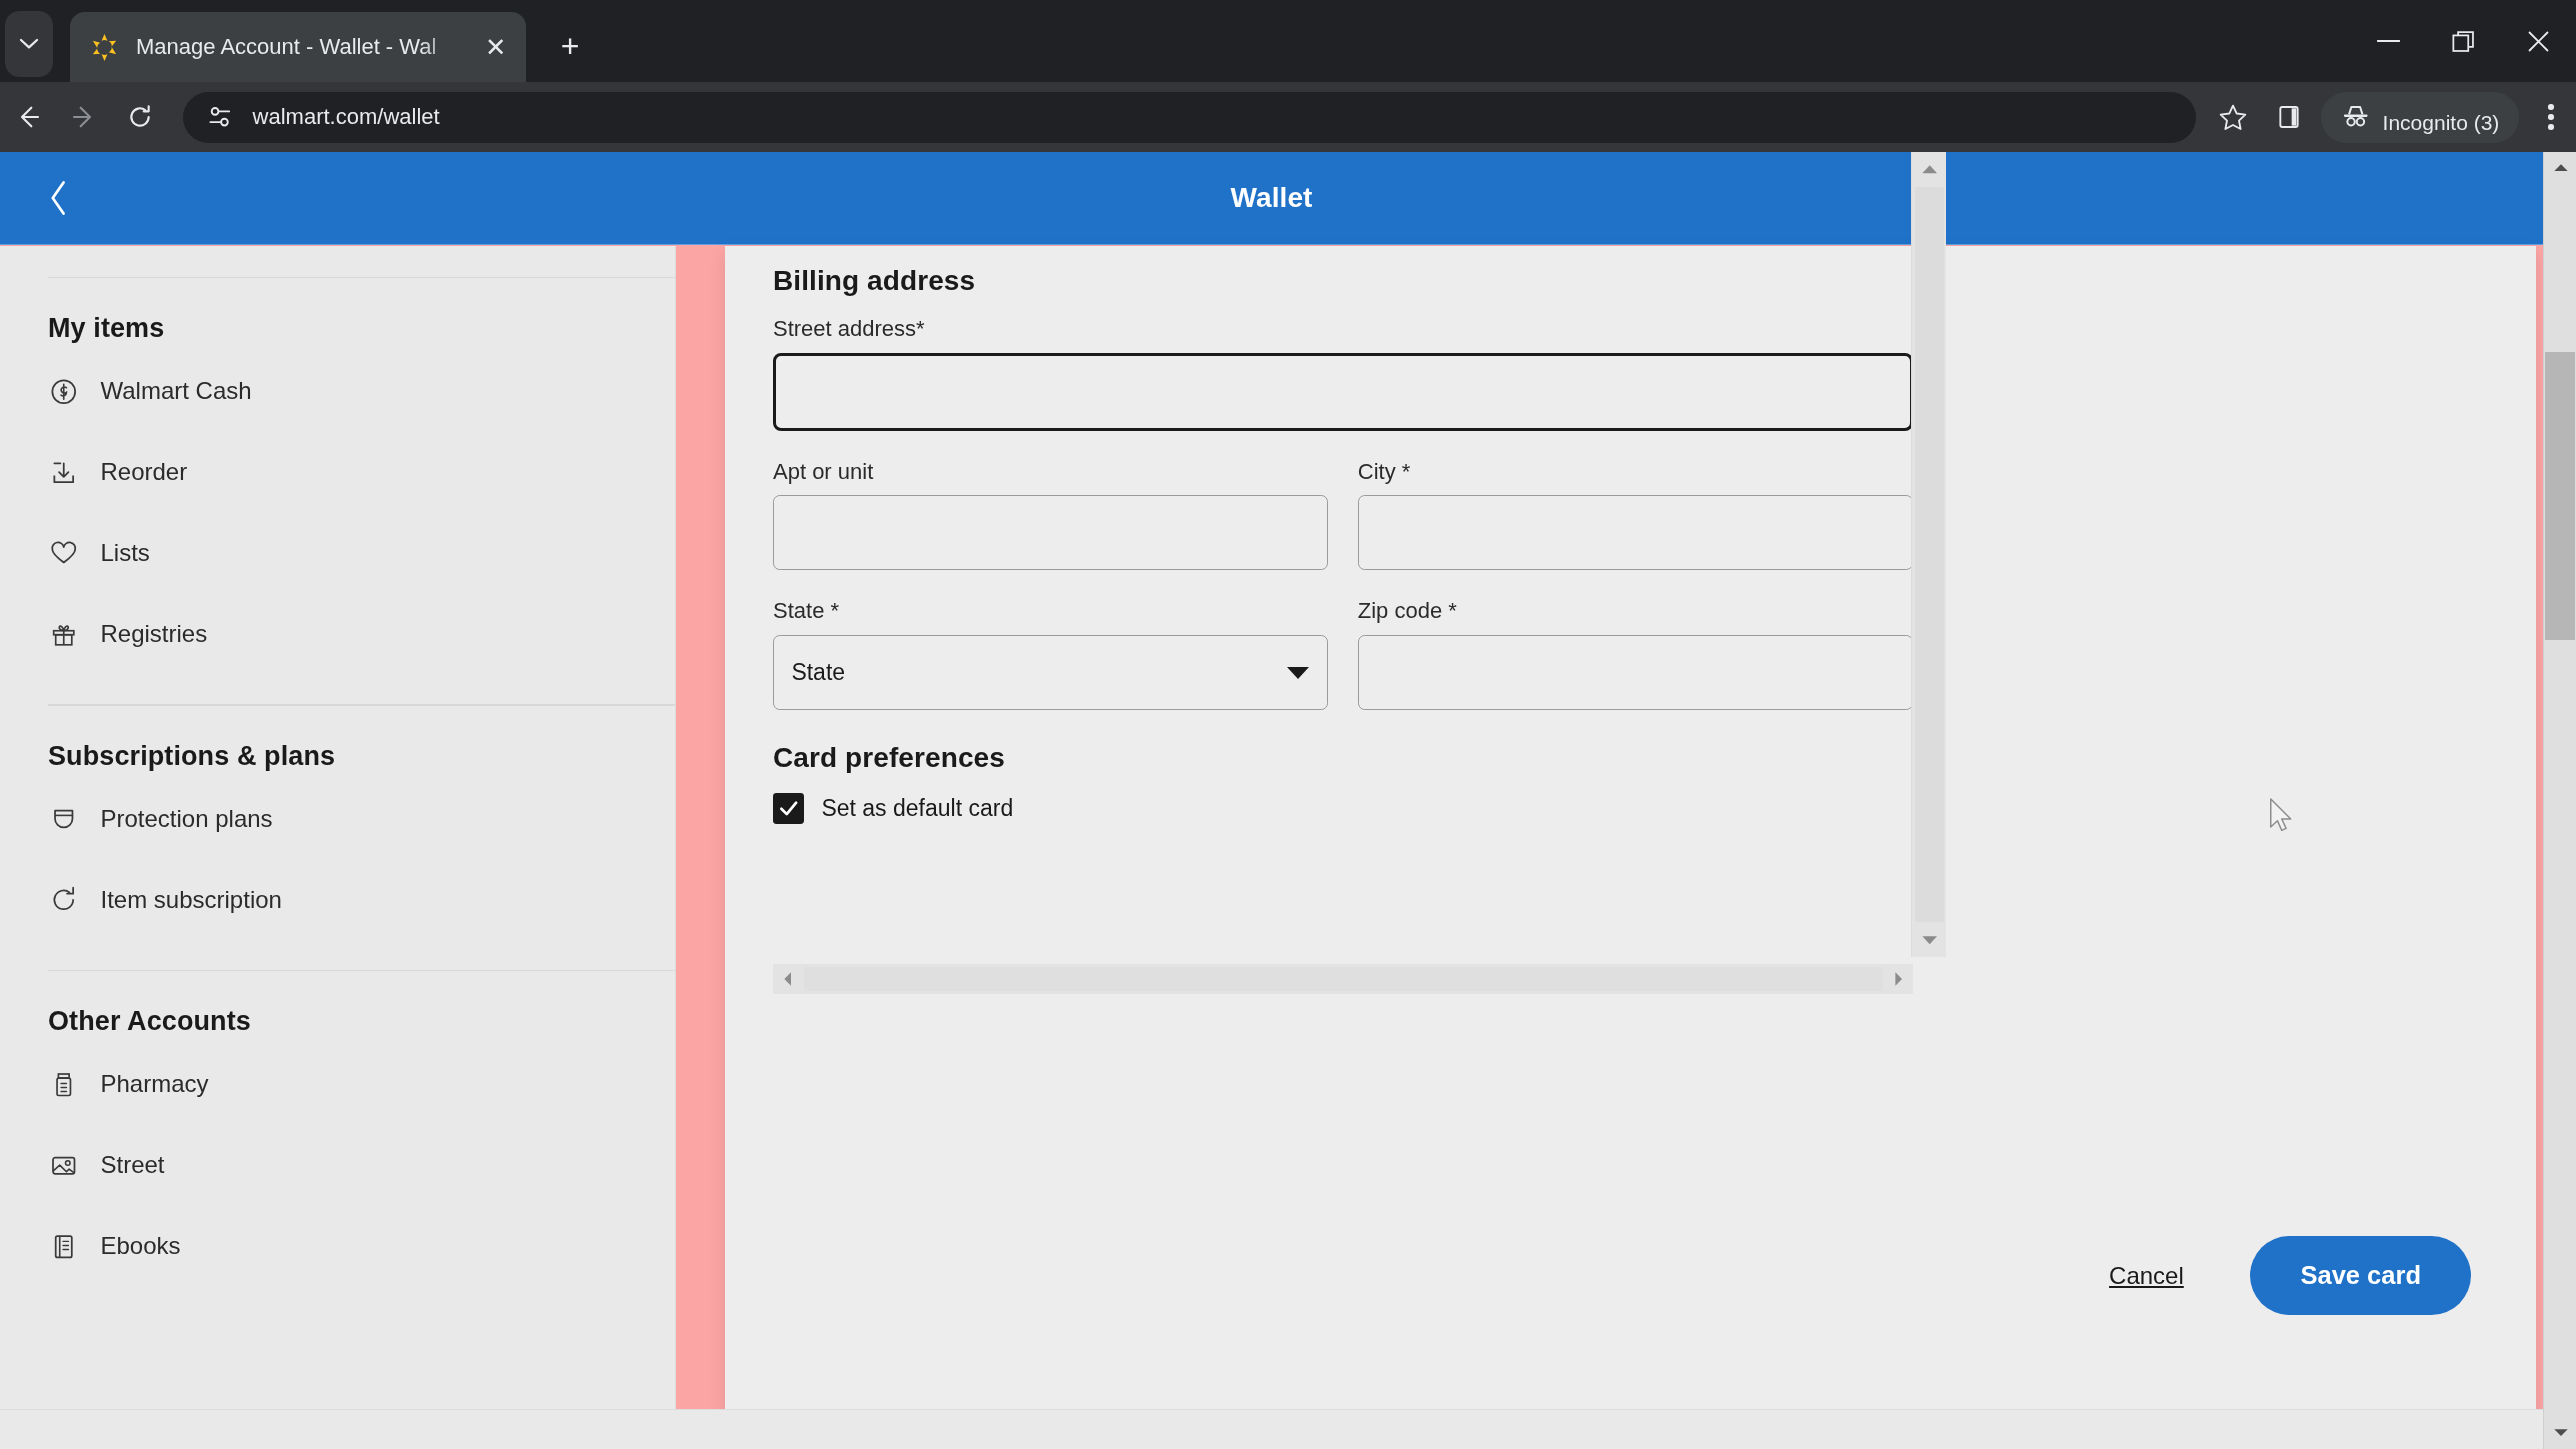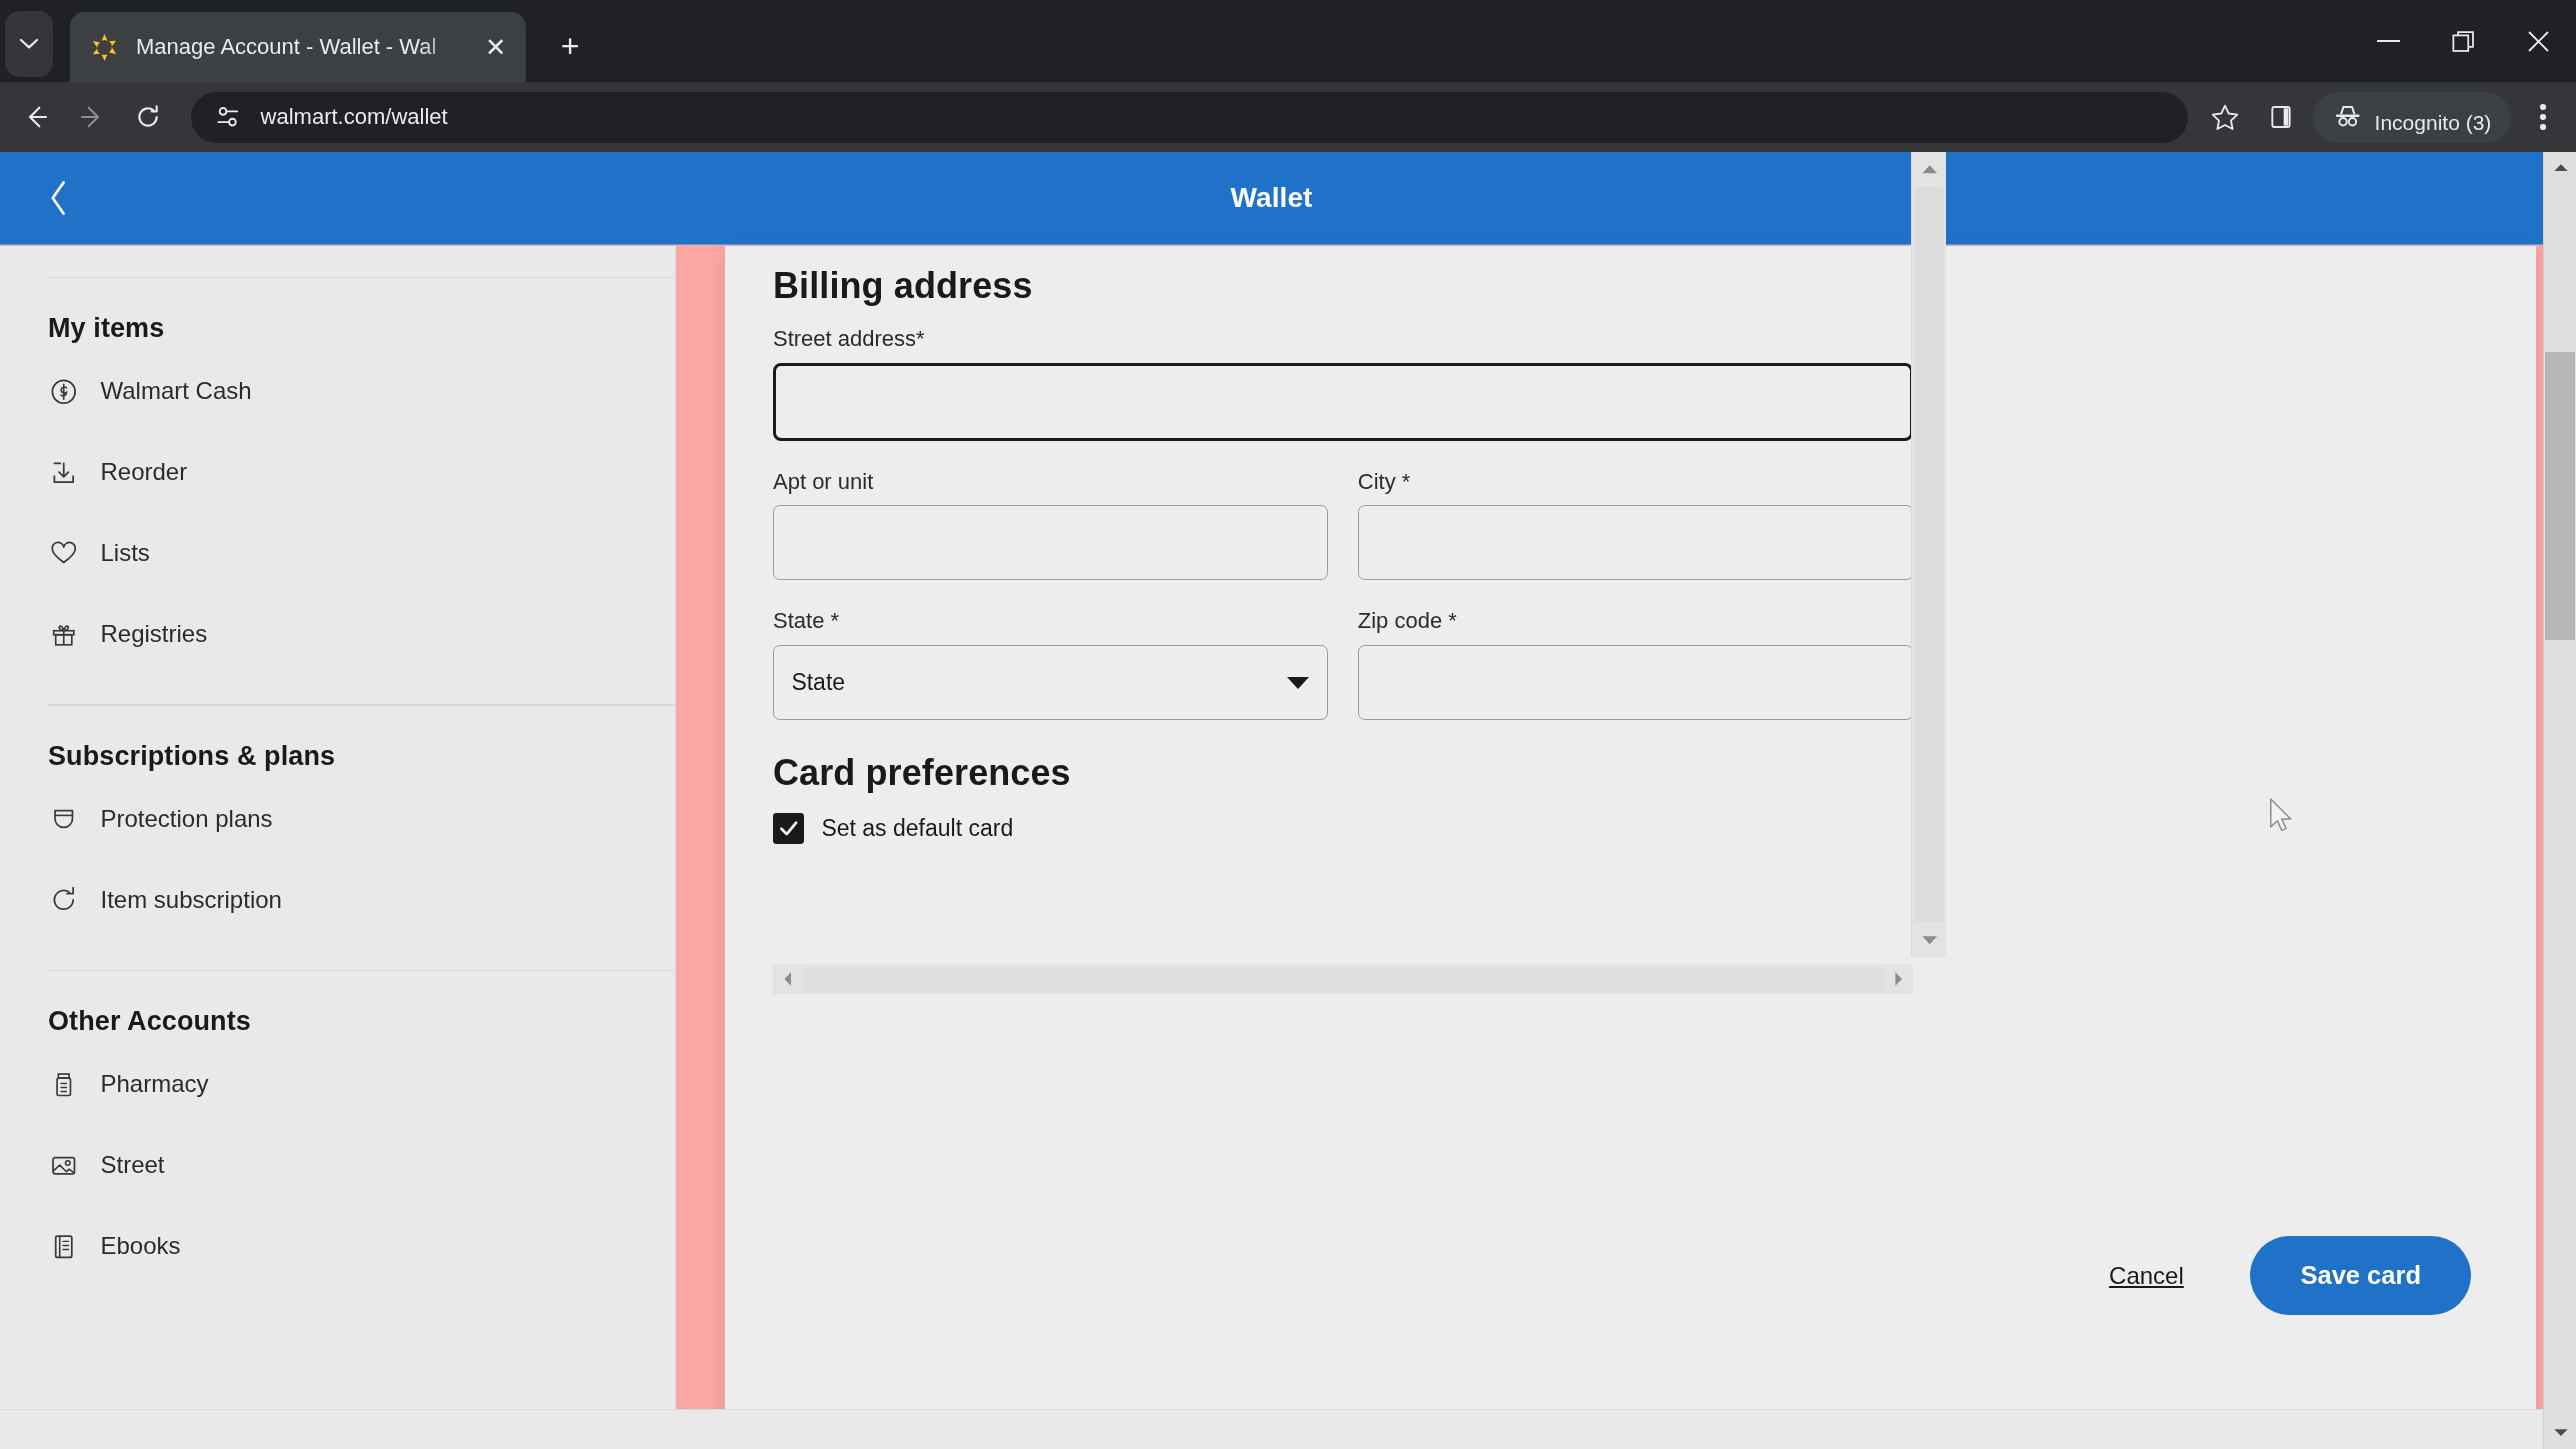--- a/index.html
+++ b/index.html
@@ -56,21 +56,21 @@
     display: flex; align-items: center;
   }
   .win-btn {
     width: 75px; height: 82px;
     display:flex; align-items:center; justify-content:center;
     color:#e8eaed;
   }
 
   .toolbar {
     height: 70px; background: #35363a;
-    display: flex; align-items: center; padding: 0 8px;
+    display: flex; align-items: center; padding: 0 0;
     position: relative;
   }
   .tb-icon {
     width: 56px; height: 56px; border-radius: 50%;
     display:flex; align-items:center; justify-content:center;
     color:#e8eaed; flex: 0 0 auto;
   }
   .omnibox {
     flex: 1 1 auto; height: 51px; margin: 0 9.4px 0 14.8px;
     background: #202124; border-radius: 25.5px;
@@ -138,21 +138,21 @@
     position: absolute; left: 725px; top: 94px;
     width: 1811px; height: 1252px;
     background: #ededed;
     border-radius: 0 0 17.4px 17.4px;
     box-shadow: 0 6.7px 17.4px rgba(0,0,0,.10);
   }
   .form {
     position: absolute; left: 773px; top: 113px; width: 1140px;
   }
   .sec-title {
-    font-size: 36px; font-weight: 700; color: #1a1a1a; margin-bottom: 19px; letter-spacing:0.1px;
+    font-size: 28px; font-weight: 700; color: #1a1a1a; margin-bottom: 19px; letter-spacing:0.1px;
   }
   .fld-label { font-size: 22px; color: #2b2b2b; margin-bottom: 10.7px; display:block; }
   .inp {
     width: 100%; height: 75px; background: #ededed;
     border: 1.3px solid #9a9a9a; border-radius: 6.7px;
     font-size: 23px; color:#1a1a1a; padding: 0 17.4px;
     font-family: "Liberation Sans", sans-serif;
   }
   .inp.focused {
     border: 3.4px solid #1a1a1a; border-radius: 8px; height: 78px;

